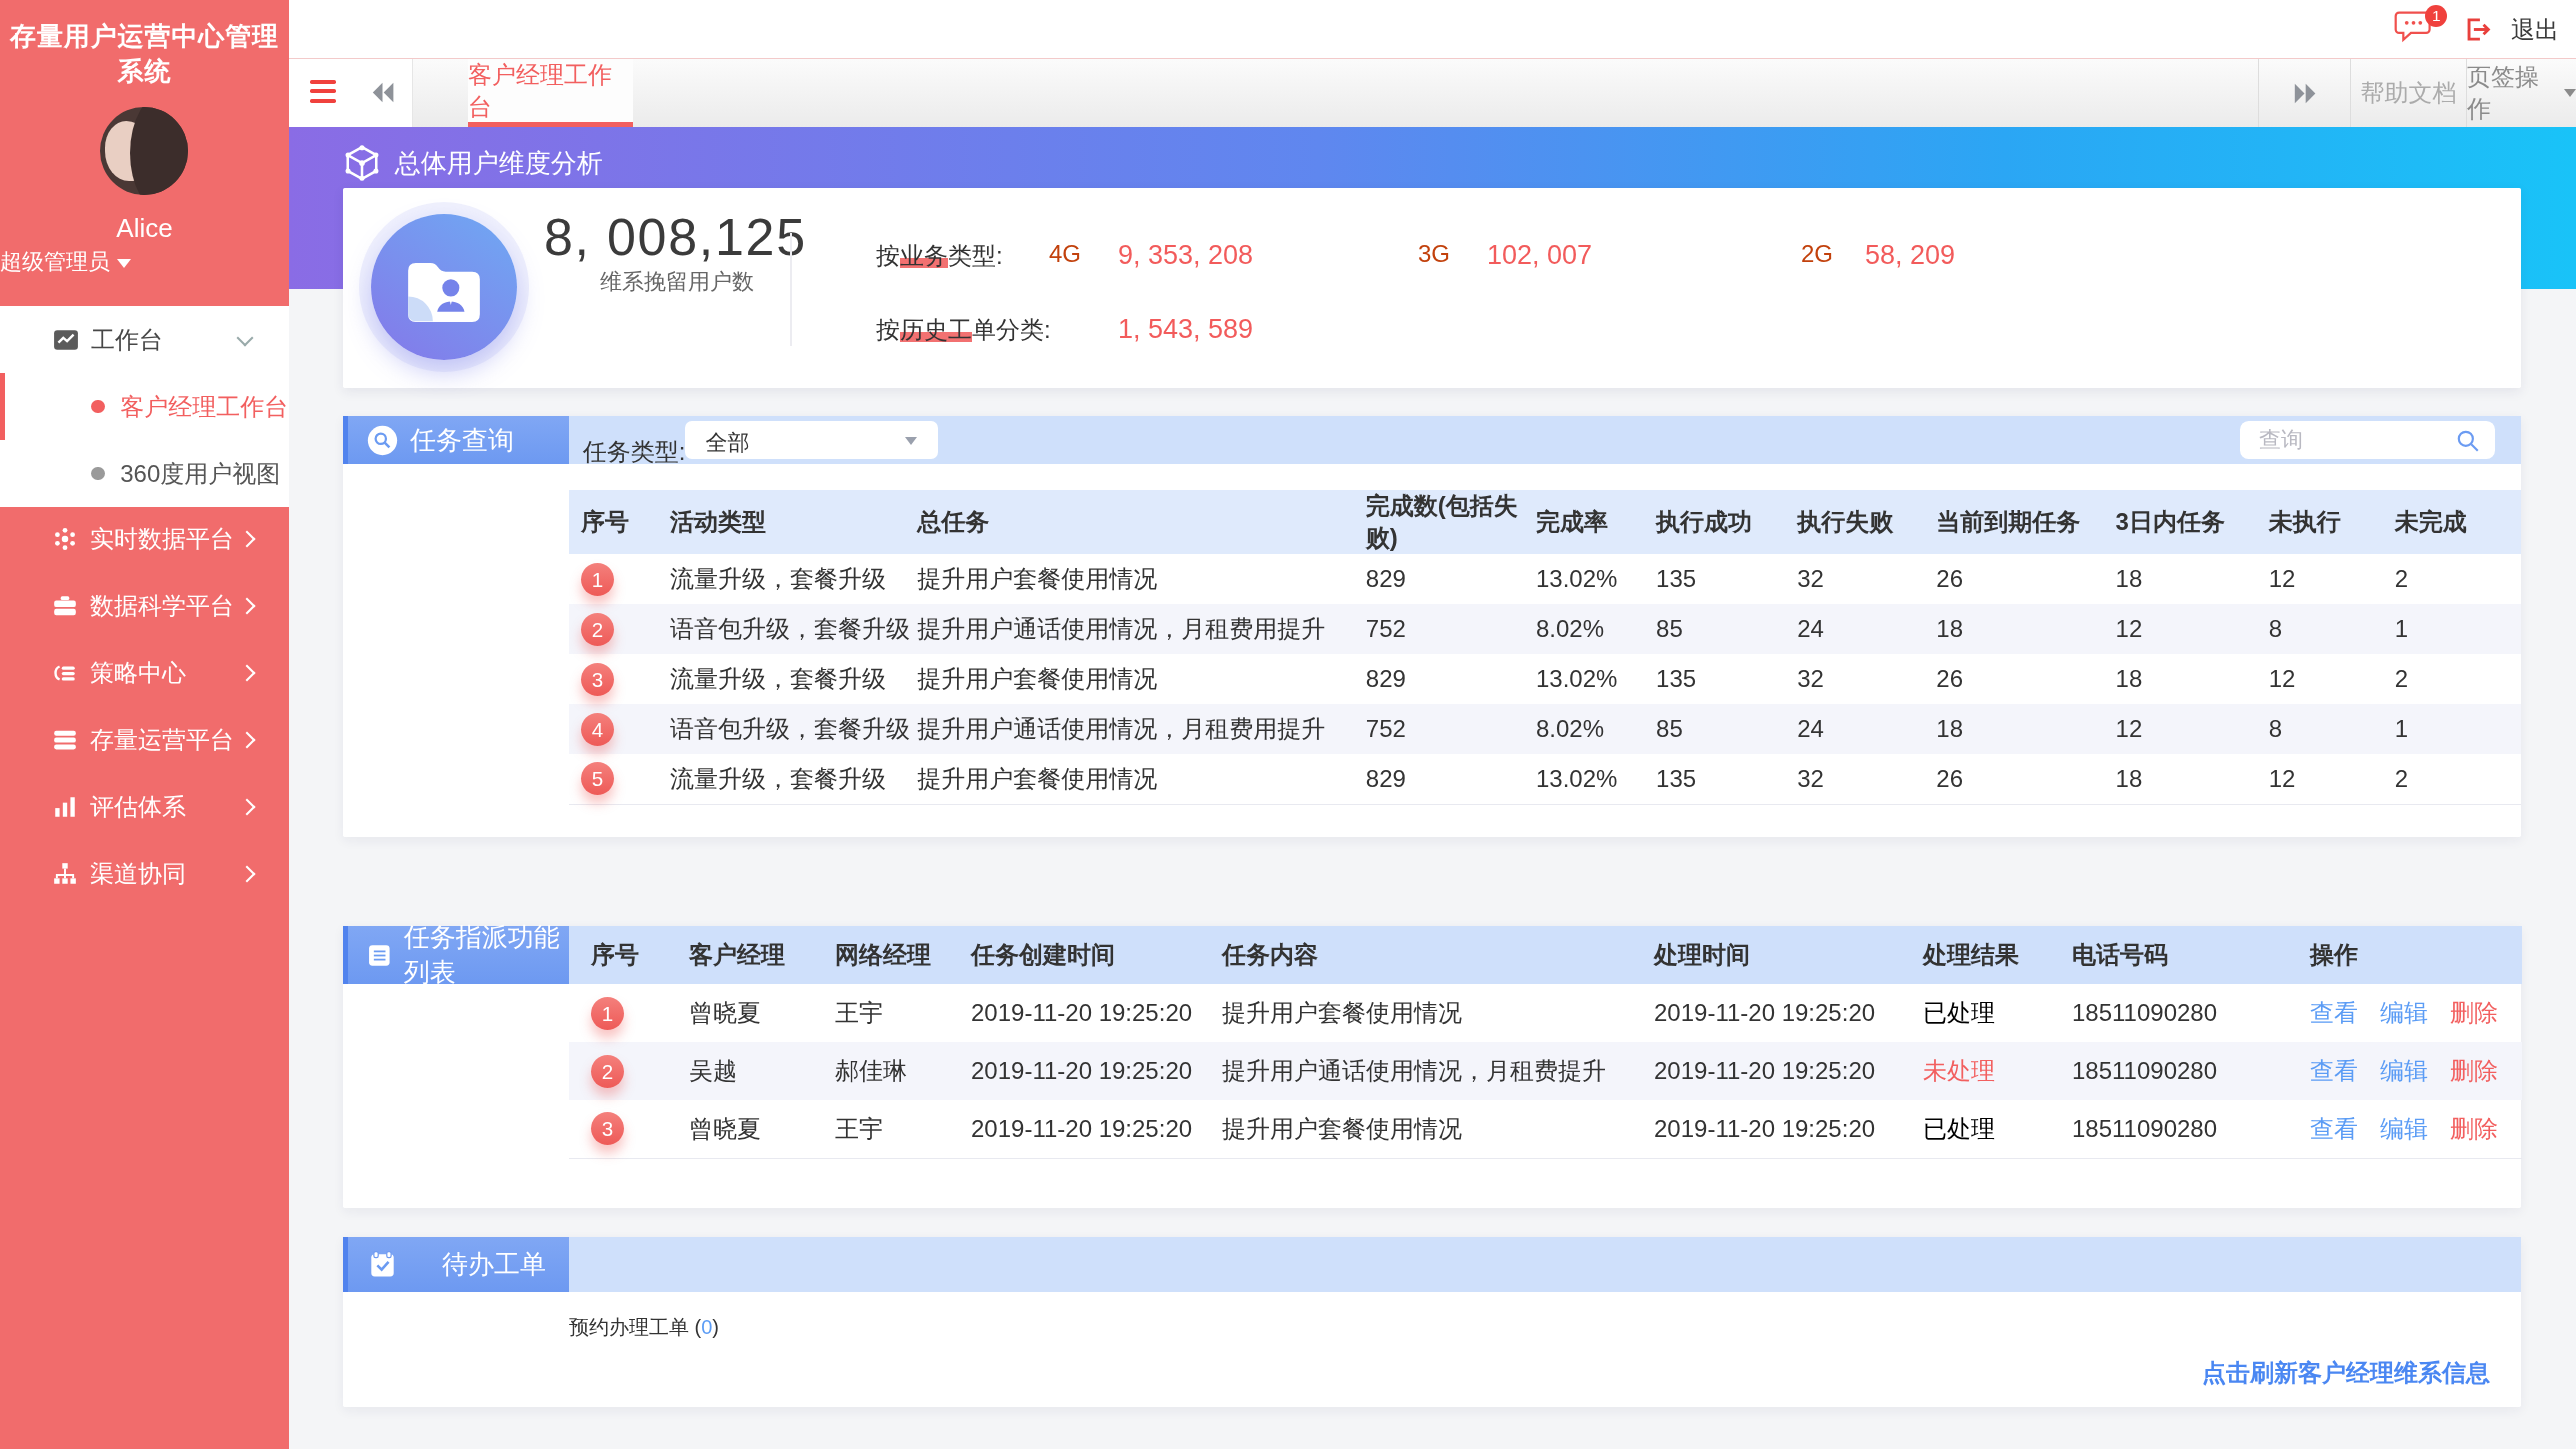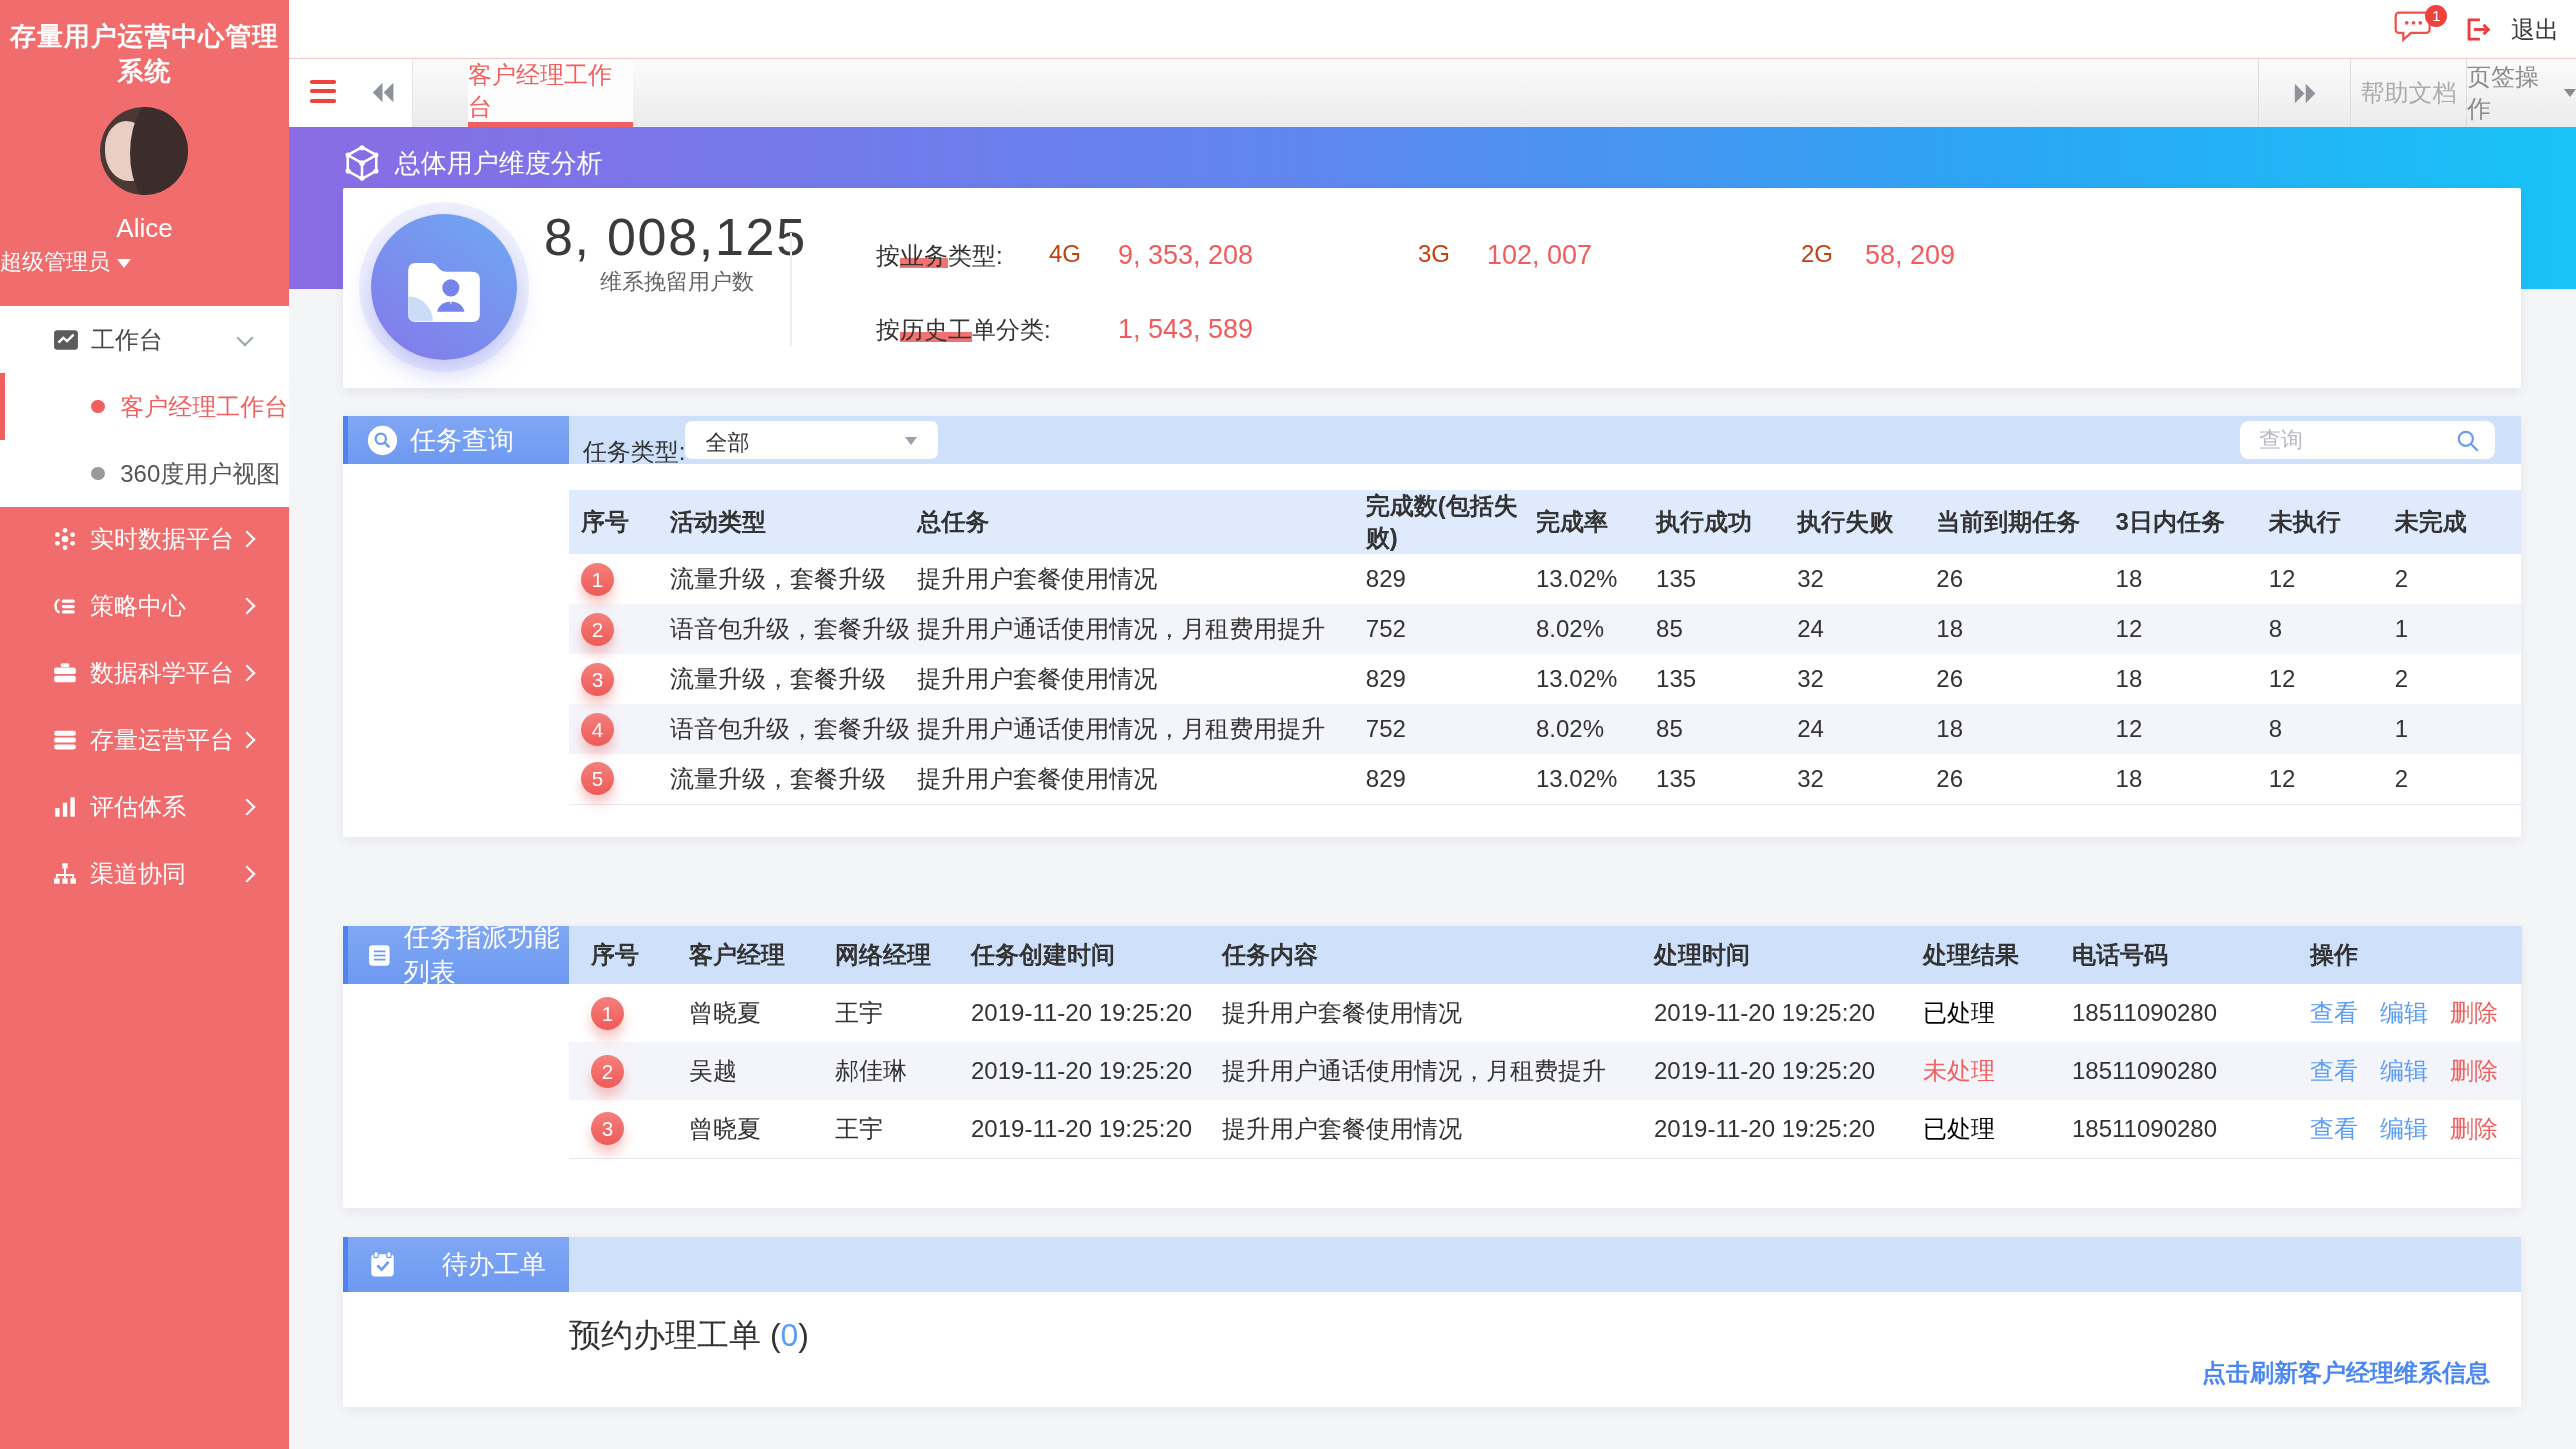--- a/index.html
+++ b/index.html
@@ -114,21 +114,21 @@
   tr.alt { background:#f4f5fb; }
   tr.last td { border-bottom:1.7px solid #e8e9f0; }
   .numball { display:inline-block; width:33px; height:33px; border-radius:50%; background:linear-gradient(180deg,#f4807c,#ee5a57);
              color:#fff; font-size:20.6px; line-height:33px; text-align:center; box-shadow:0 8.6px 12px rgba(238,90,87,.35); }
   .st.ok { color:#000000; }
   .st.pending { color:#f25f5f; }
   .lnk { cursor:pointer; margin-right:22px; }
   .lnk.blue { color:#5b9cf5; }
   .lnk.red { color:#f25f5f; margin-right:0; }
 
-  .todo-line { position:absolute; left:226px; top:77px; font-size:32px; color:#333; }
+  .todo-line { position:absolute; left:226px; top:77px; font-size:20px; color:#333; }
   .todo-line .cnt { color:#5b9cf5; }
   .refresh-link { position:absolute; right:31px; top:120px; font-size:24px; color:#4a87f2; font-weight:bold; cursor:pointer; }
 </style>
 </head>
 <body>
 
 <div class="screen">
 
   <div class="sidebar">
     <div class="sys-title">存量用户运营中心管理系统</div>
@@ -168,35 +168,35 @@
             <circle cx="19" cy="16" r="2.2" fill="#fff"></circle>
             <circle cx="12" cy="20" r="2.2" fill="#fff"></circle>
             <circle cx="5" cy="16" r="2.2" fill="#fff"></circle>
             <circle cx="5" cy="8" r="2.2" fill="#fff"></circle>
           </svg>
         <span class="lbl">实时数据平台</span>
         <span class="chev right"></span>
       </div>
       <div class="menu-item">
         <svg class="mi-icon" viewBox="0 0 24 24">
+            <rect x="2" y="7" width="20" height="6" rx="2" fill="#fff"></rect>
+            <rect x="2" y="14.5" width="20" height="6" rx="2" fill="#fff"></rect>
+            <rect x="8" y="3" width="8" height="3.5" rx="1.5" fill="#fff"></rect>
+          </svg>
+        <span class="lbl">数据科学平台</span>
+        <span class="chev right"></span>
+      </div>
+      <div class="menu-item">
+        <svg class="mi-icon" viewBox="0 0 24 24">
             <path d="M7 6 C2 8 2 16 7 18" stroke="#fff" stroke-width="2.2" fill="none"></path>
             <rect x="9" y="6" width="12" height="3" rx="1.5" fill="#fff"></rect>
             <rect x="9" y="11" width="12" height="3" rx="1.5" fill="#fff"></rect>
             <rect x="9" y="16" width="12" height="3" rx="1.5" fill="#fff"></rect>
           </svg>
         <span class="lbl">策略中心</span>
-        <span class="chev right"></span>
-      </div>
-      <div class="menu-item">
-        <svg class="mi-icon" viewBox="0 0 24 24">
-            <rect x="2" y="7" width="20" height="6" rx="2" fill="#fff"></rect>
-            <rect x="2" y="14.5" width="20" height="6" rx="2" fill="#fff"></rect>
-            <rect x="8" y="3" width="8" height="3.5" rx="1.5" fill="#fff"></rect>
-          </svg>
-        <span class="lbl">数据科学平台</span>
         <span class="chev right"></span>
       </div>
       <div class="menu-item">
         <svg class="mi-icon" viewBox="0 0 24 24">
             <rect x="2" y="3.5" width="20" height="4.6" rx="2" fill="#fff"></rect>
             <rect x="2" y="9.8" width="20" height="4.6" rx="2" fill="#fff"></rect>
             <rect x="2" y="16.1" width="20" height="4.6" rx="2" fill="#fff"></rect>
           </svg>
         <span class="lbl">存量运营平台</span>
         <span class="chev right"></span>

